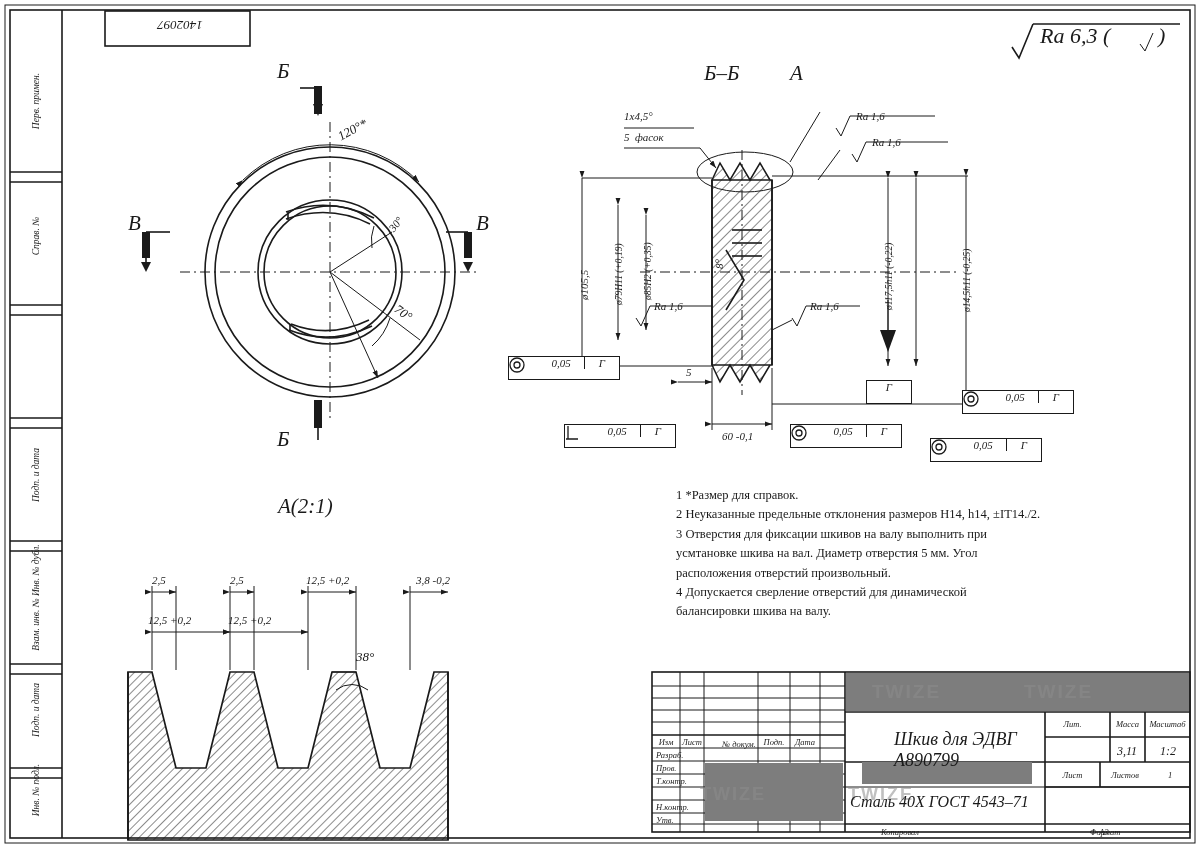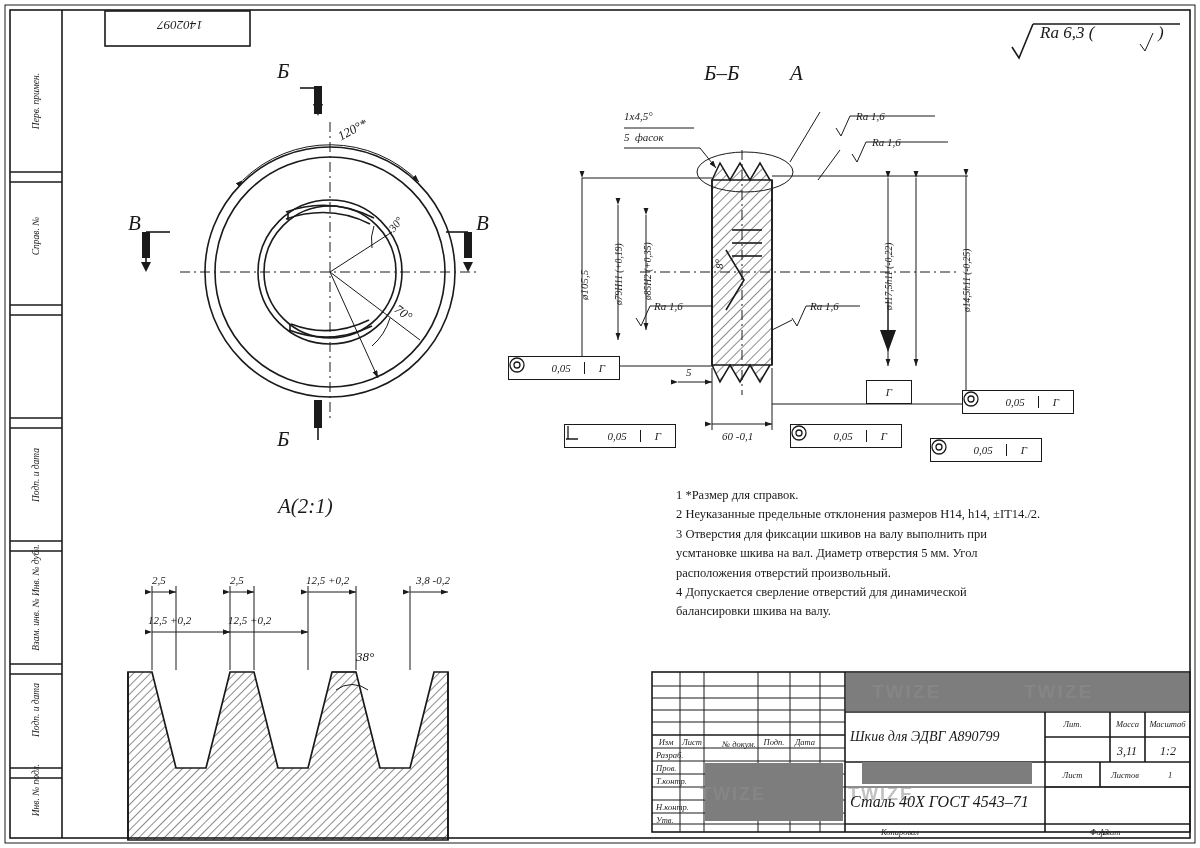--- a/index.html
+++ b/index.html
@@ -4,32 +4,32 @@
 <style>
   html,body{margin:0;padding:0;background:#ffffff;}
   body{width:1200px;height:848px;position:relative;overflow:hidden;
        font-family:"Liberation Serif",serif;color:#1a1a1a;}
   #sheet{position:absolute;left:0;top:0;width:1200px;height:848px;background:#fff;}
   .txt{position:absolute;white-space:pre;line-height:1.1;}
   .it{font-style:italic;}
   .sm{font-size:11px;}
   .xs{font-size:9.5px;}
   .md{font-size:13px;}
-  .lg{font-size:17px;}
+  .lg{font-size:22px;}
   .xl{font-size:21px;}
   .rot90{transform:rotate(-90deg);transform-origin:0 0;}
   .rot180{transform:rotate(180deg);transform-origin:50% 50%;}
   svg{position:absolute;left:0;top:0;overflow:visible;}
   .stroke{fill:none;stroke:#1a1a1a;stroke-width:1.6;}
   .stroke-thin{fill:none;stroke:#1a1a1a;stroke-width:1;}
   .stroke-dash{fill:none;stroke:#1a1a1a;stroke-width:1;stroke-dasharray:10 4 2 4;}
   .hatchfill{fill:url(#hatch);stroke:#1a1a1a;stroke-width:1.5;}
   .greybox{position:absolute;background:#7d7d7d;}
   .watermark{position:absolute;color:#8d8d8d;font-family:"Liberation Sans",sans-serif;font-weight:bold;letter-spacing:2px;opacity:.55;}
-  .tolbox{position:absolute;border:1.4px solid #1a1a1a;height:22px;display:flex;align-items:center;background:#fff;}
+  .tolbox{position:absolute;border:1.4px solid #1a1a1a;height:22px;display:flex;align-items:flex-start;background:#fff;}
   .tolbox .c{display:flex;align-items:center;justify-content:center;border-right:1.4px solid #1a1a1a;padding:0 5px;font-size:11px;font-style:italic;}
   .tolbox .c:last-child{border-right:none;}
   .tolbox .sym{width:24px;}
   .ttlcell{position:absolute;box-sizing:border-box;font-size:8.5px;font-style:italic;display:flex;align-items:center;padding-left:2px;}
   .ctr{justify-content:center;padding-left:0;}
 </style>
 </head>
 <body>
 
 <div id="sheet">
@@ -373,21 +373,21 @@
   <div class="ttlcell ctr" style="left:704px;top:736px;width:54px;height:16px;padding-left:16px;">№ докум.</div>
   <div class="ttlcell ctr" style="left:758px;top:736px;width:32px;height:12px;">Подп.</div>
   <div class="ttlcell ctr" style="left:790px;top:736px;width:30px;height:12px;">Дата</div>
 
   <div class="ttlcell" style="left:654px;top:749px;width:48px;height:12px;">Разраб.</div>
   <div class="ttlcell" style="left:654px;top:762px;width:48px;height:12px;">Пров.</div>
   <div class="ttlcell" style="left:654px;top:775px;width:48px;height:12px;">Т.контр.</div>
   <div class="ttlcell" style="left:654px;top:801px;width:48px;height:12px;">Н.контр.</div>
   <div class="ttlcell" style="left:654px;top:814px;width:48px;height:12px;">Утв.</div>
 
-  <div style="position:absolute;left:850px;top:729px;width:190px;font-size:14px;font-style:italic;">Шкив для ЭДВГ А890799</div>
+  <div style="position:absolute;left:894px;top:729px;width:190px;font-size:18px;font-style:italic;">Шкив для ЭДВГ А890799</div>
 
   <div style="position:absolute;left:850px;top:793px;width:190px;font-size:16px;font-style:italic;">Сталь 40Х  ГОСТ 4543–71</div>
 
   <div class="ttlcell ctr" style="left:1045px;top:714px;width:55px;height:20px;">Лит.</div>
   <div class="ttlcell ctr" style="left:1110px;top:714px;width:35px;height:20px;">Масса</div>
   <div class="ttlcell ctr" style="left:1145px;top:714px;width:45px;height:20px;">Масштаб</div>
   <div class="ttlcell ctr" style="left:1108px;top:742px;width:38px;height:18px;font-size:12px;">3,11</div>
   <div class="ttlcell ctr" style="left:1146px;top:742px;width:44px;height:18px;font-size:12px;">1:2</div>
   <div class="ttlcell ctr" style="left:1045px;top:766px;width:55px;height:18px;">Лист</div>
   <div class="ttlcell ctr" style="left:1100px;top:766px;width:50px;height:18px;">Листов</div>

